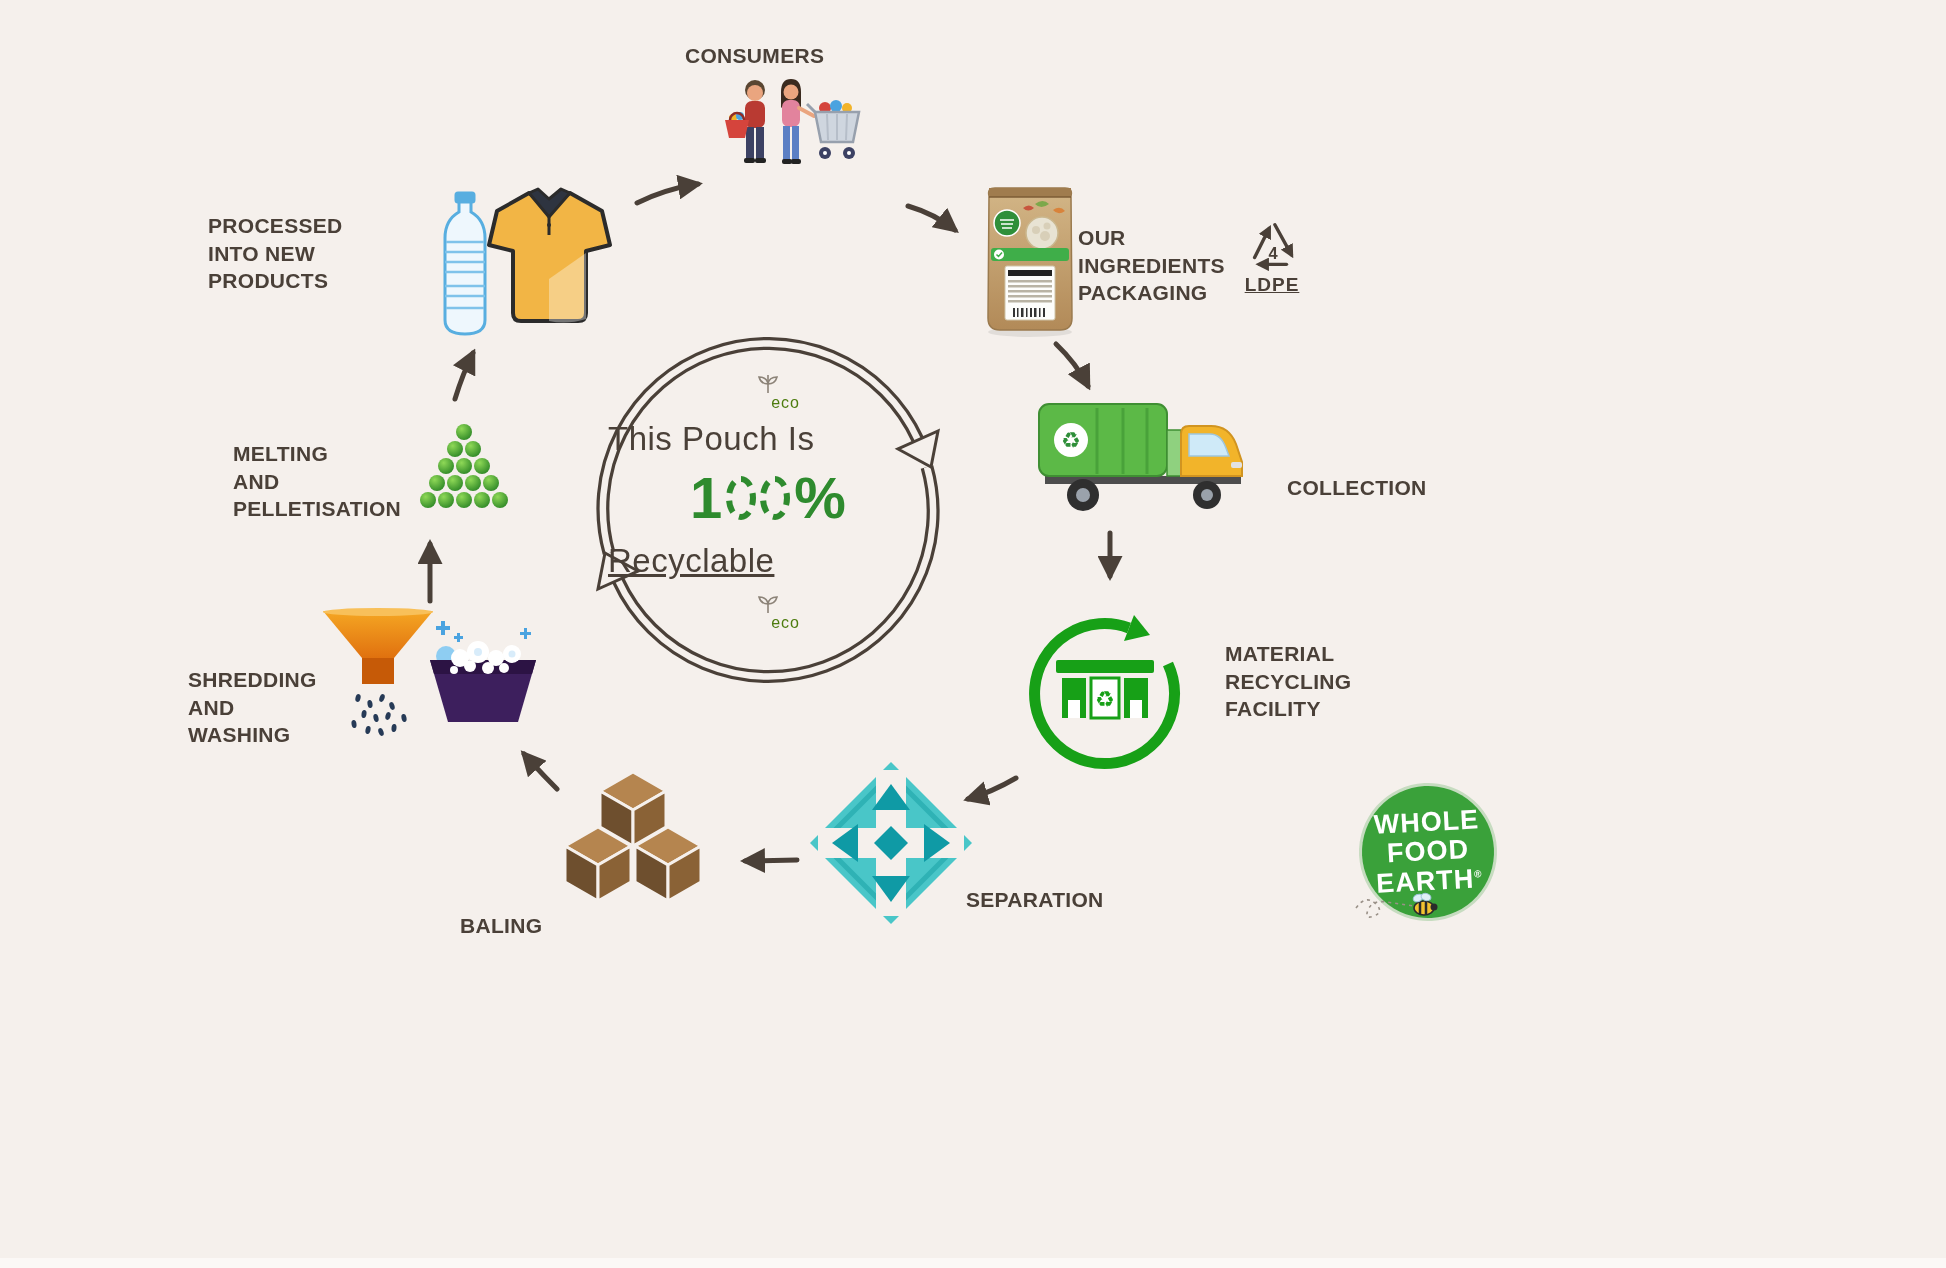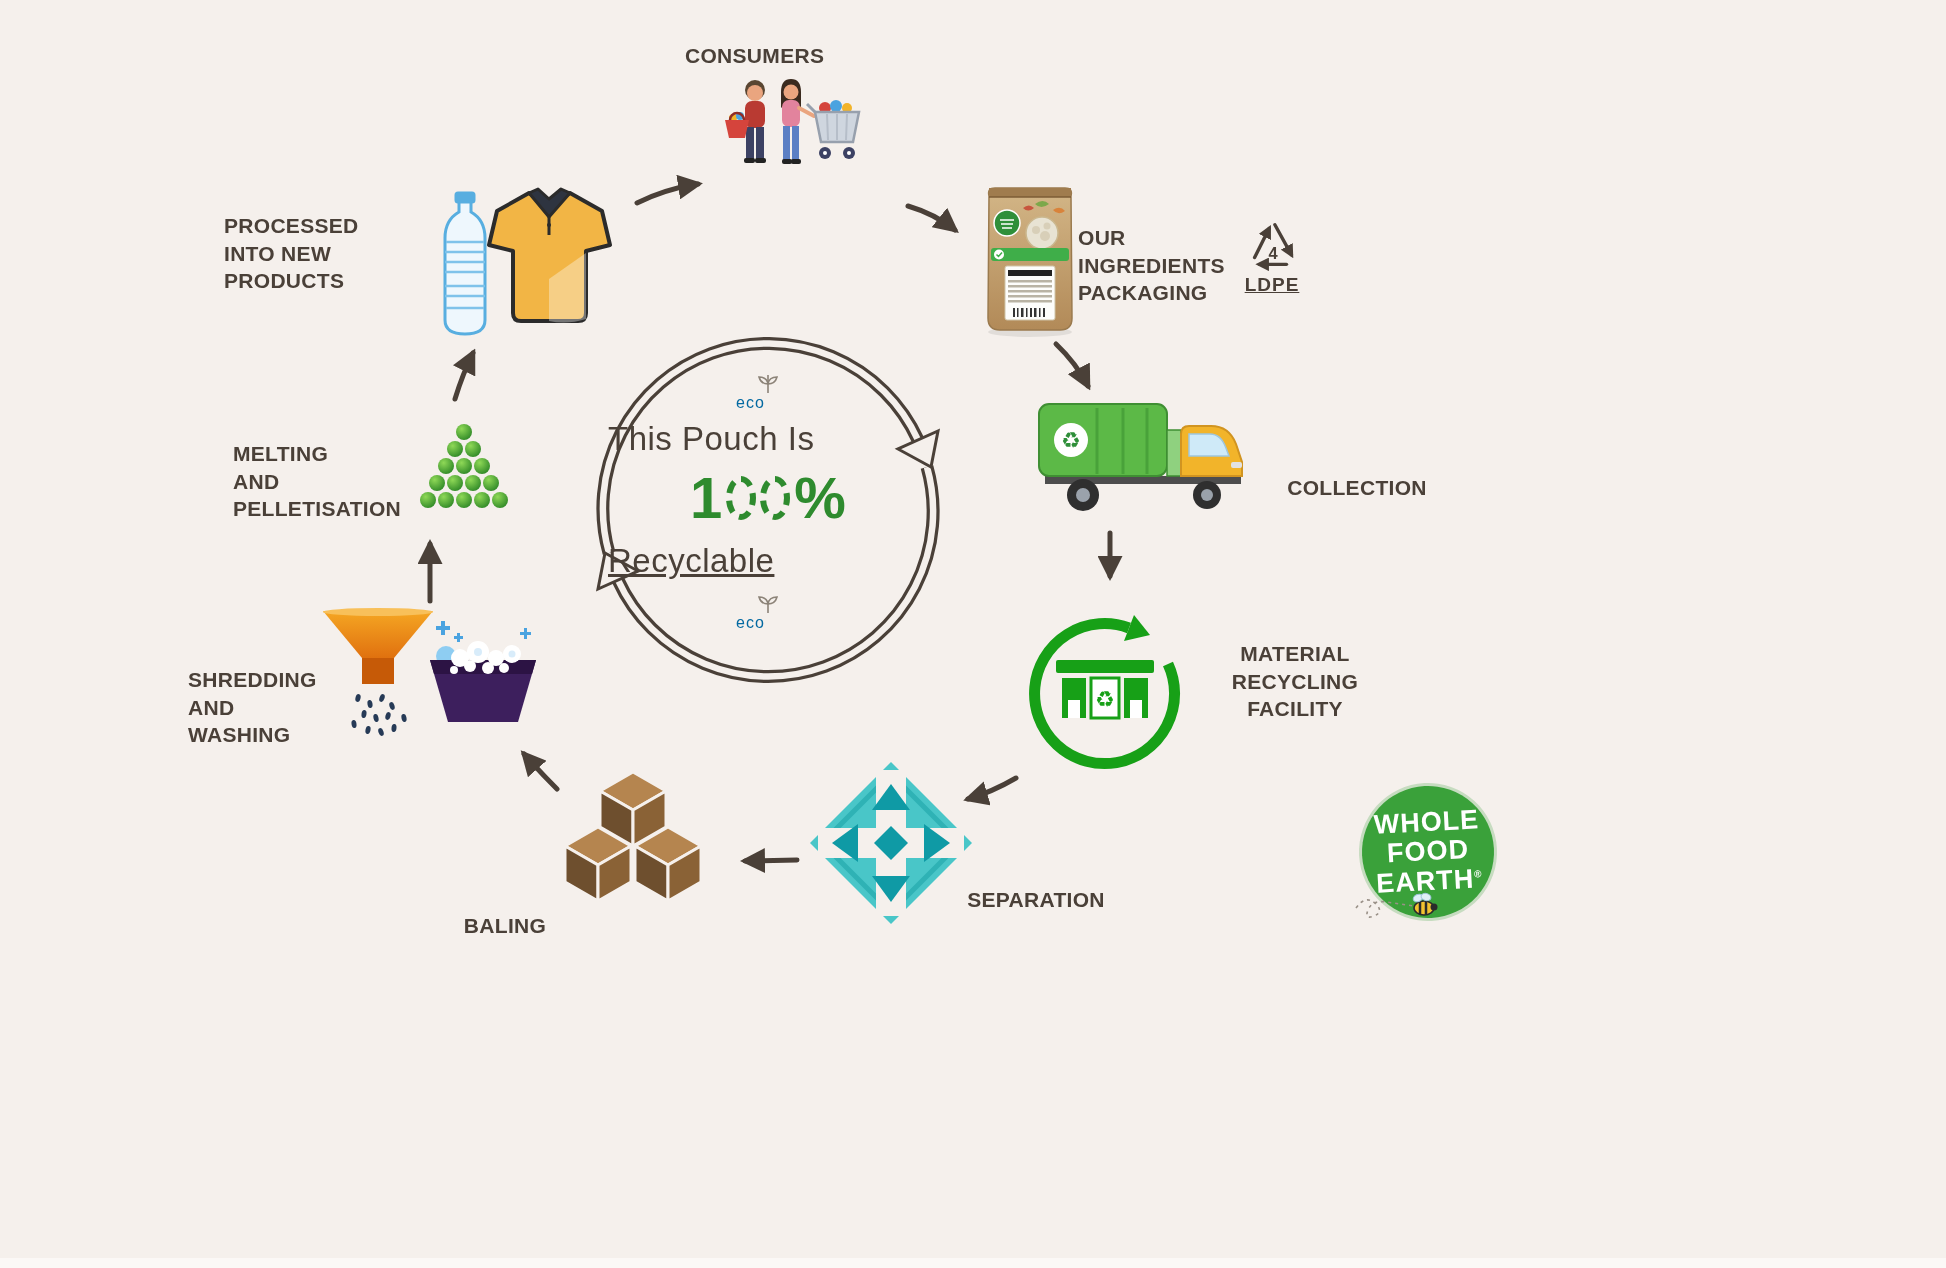--- a/index.html
+++ b/index.html
@@ -6,39 +6,39 @@
   .canvas{
     position:relative;width:1946px;height:1268px;overflow:hidden;
     background:#f5f0ec;
     font-family:"Liberation Sans",sans-serif;
   }
   .abs{position:absolute;}
   .label{
     position:absolute;font-weight:700;font-size:21px;line-height:1.32;
     color:#4a4038;white-space:pre-line;letter-spacing:.3px;text-align:left;
   }
-  .label.left{text-align:center;}
+  .label.left{text-align:left;}
   .icon-box{position:absolute;}
   .icon-box svg{display:block;width:100%;height:100%;}
   .glyph{font-family:"DejaVu Sans",sans-serif;}
 
   
   .center-text{
     position:absolute;left:608px;top:420px;width:320px;text-align:left;
     color:#4a4038;
   }
   .center-line1,.center-line3{font-size:33px;letter-spacing:.5px;}
   .center-line3{margin-top:14px;text-decoration:underline;}
   .percent-row{margin-top:10px;height:60px;display:flex;align-items:center;justify-content:center;gap:4px;}
   .percent-digit{font-size:58px;font-weight:700;color:#2e8b2e;line-height:1;}
   .zero-digit{
     display:inline-block;width:30px;height:44px;border:6px dashed #2e8b2e;
     border-radius:50%;box-sizing:border-box;
   }
-  .eco-mark{position:absolute;width:64px;text-align:left;color:#0369a1;}
+  .eco-mark{position:absolute;width:64px;text-align:right;color:#4d7c0f;}
   .eco-mark .eco-word{font-size:16px;letter-spacing:1px;}
 
   
   .ldpe-box{position:absolute;left:1243px;top:216px;width:58px;text-align:center;color:#4a4038;}
   .ldpe-code{font-weight:700;font-size:19px;letter-spacing:1px;margin-top:-4px;text-decoration:underline;}
 
   
   .logo{
     position:absolute;left:1362px;top:786px;width:132px;height:132px;border-radius:50%;
     background:#3aa13a;display:flex;flex-direction:column;align-items:center;justify-content:center;
@@ -406,21 +406,21 @@
   </div>
   <div class="icon-box" style="left:487px;top:183px;width:125px;height:150px;">
     <svg viewBox="0 0 125 150">
       <path d="M42 10 L10 28 L2 62 L26 68 L26 130 Q26 138 34 138 L91 138 Q99 138 99 130 L99 68 L123 62 L115 28 L83 10 Q62 24 42 10 Z" fill="#f2b545" stroke="#2b2b2b" stroke-width="4" stroke-linejoin="round"></path>
       <path d="M99 70 L99 136 Q80 142 62 138 L62 96 Z" fill="#ffffff" opacity="0.35"></path>
       <polygon points="42,10 62,34 83,10 74,6 62,16 51,6" fill="#2e3440" stroke="#2b2b2b" stroke-width="3" stroke-linejoin="round"></polygon>
       <line x1="62" y1="34" x2="62" y2="52" stroke="#2b2b2b" stroke-width="3"></line>
       <circle cx="62" cy="42" r="2" fill="#2b2b2b"></circle>
     </svg>
   </div>
-  <div class="label" style="left:224px;top:212px;width:205px;">PROCESSED
+  <div class="label" style="left:208px;top:212px;width:205px;">PROCESSED
 INTO NEW PRODUCTS</div>
 
   <div class="logo">
     <div class="logo-line">WHOLE</div>
     <div class="logo-line">FOOD</div>
     <div class="logo-line"><span>EARTH</span><span class="reg">®</span></div>
   </div>
   <div class="icon-box" style="left:1352px;top:886px;width:90px;height:36px;">
     <svg viewBox="0 0 90 36">
       <path d="M4 22 q10 -14 20 -4 q8 8 -2 12 q-10 4 -6 -6 q4 -10 18 -8 q14 2 28 4" fill="none" stroke="#9a9188" stroke-width="1.6" stroke-dasharray="3 4"></path>

